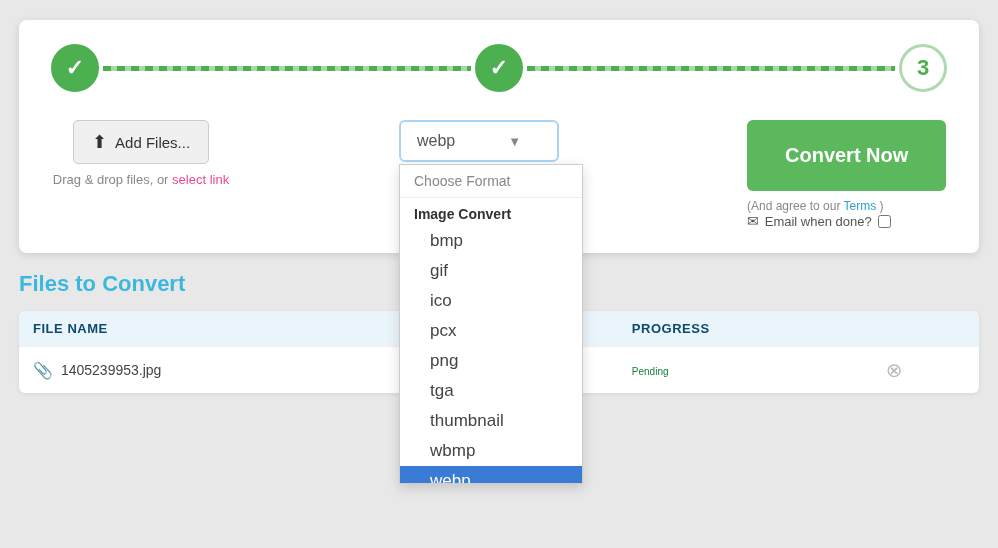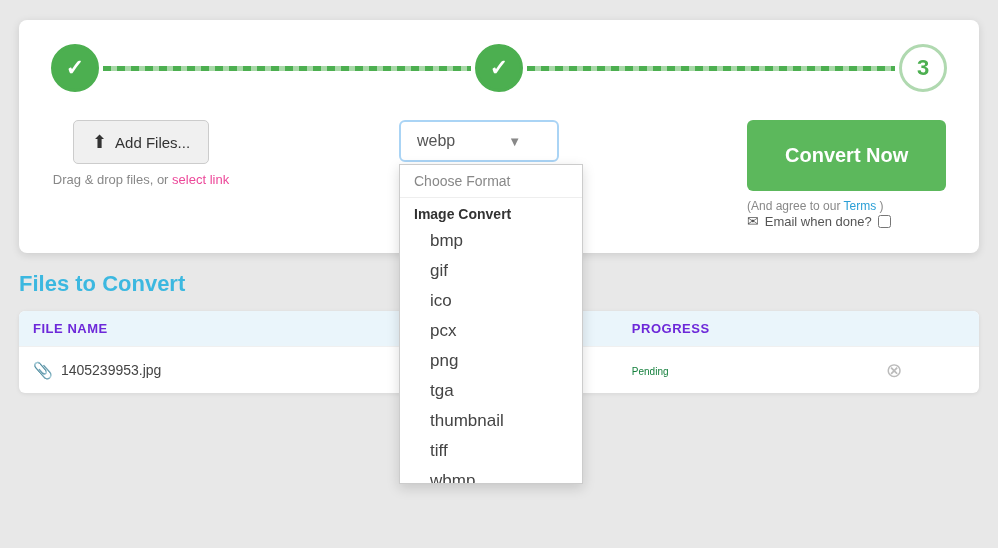--- a/index.html
+++ b/index.html
@@ -205,21 +205,21 @@
       overflow: hidden;
       box-shadow: 0 1px 4px rgba(0,0,0,0.08);
     }
     .files-table thead tr {
       background: #eaf5fb;
     }
     .files-table thead th {
       padding: 10px 14px;
       font-size: 13px;
       font-weight: bold;
-      color: #6d28d9;
+      color: #0c4a6e;
       text-align: left;
       letter-spacing: 0.04em;
     }
     .files-table tbody tr {
       border-top: 1px solid #f0f0f0;
     }
     .files-table tbody td {
       padding: 11px 14px;
       font-size: 14px;
       color: #444;
@@ -280,21 +280,20 @@
       <div class="dropdown-menu">
         <div class="dropdown-header">Choose Format</div>
         <div class="dropdown-group-label">Image Convert</div>
         <div class="dropdown-item">bmp</div>
         <div class="dropdown-item">gif</div>
         <div class="dropdown-item">ico</div>
         <div class="dropdown-item">pcx</div>
         <div class="dropdown-item">png</div>
         <div class="dropdown-item">tga</div>
         <div class="dropdown-item">thumbnail</div>
-        <div class="dropdown-item">tiff</div>
         <div class="dropdown-item">wbmp</div>
         <div class="dropdown-item selected">webp</div>
 
       </div>
     </div>
 
     <div class="convert-area">
       <button class="convert-now-btn">Convert Now</button>
       <div class="terms-text">
         <span>(And agree to our</span>

